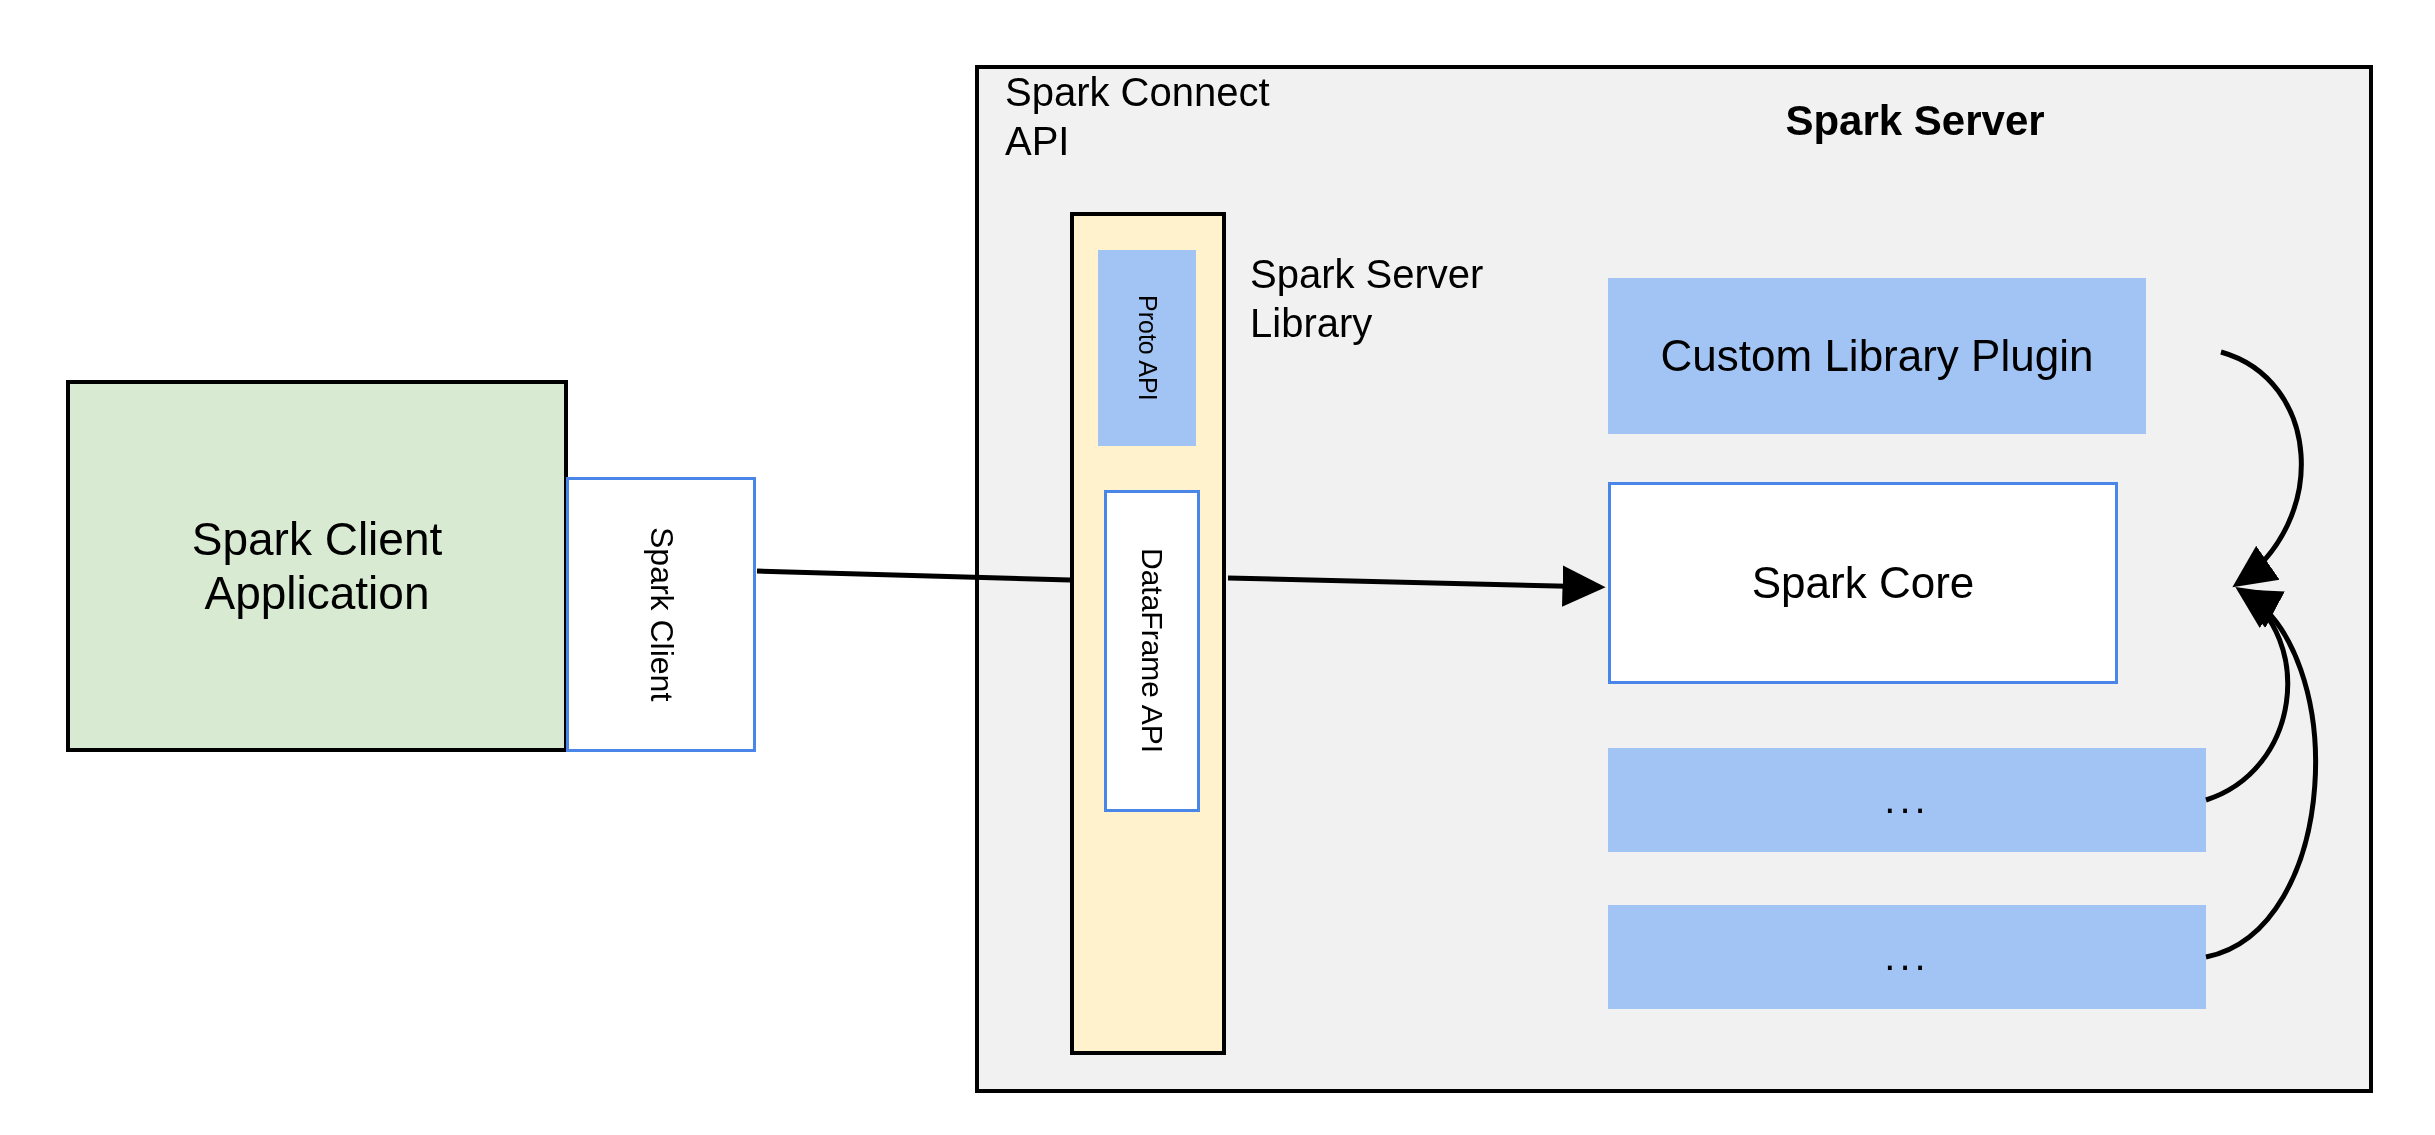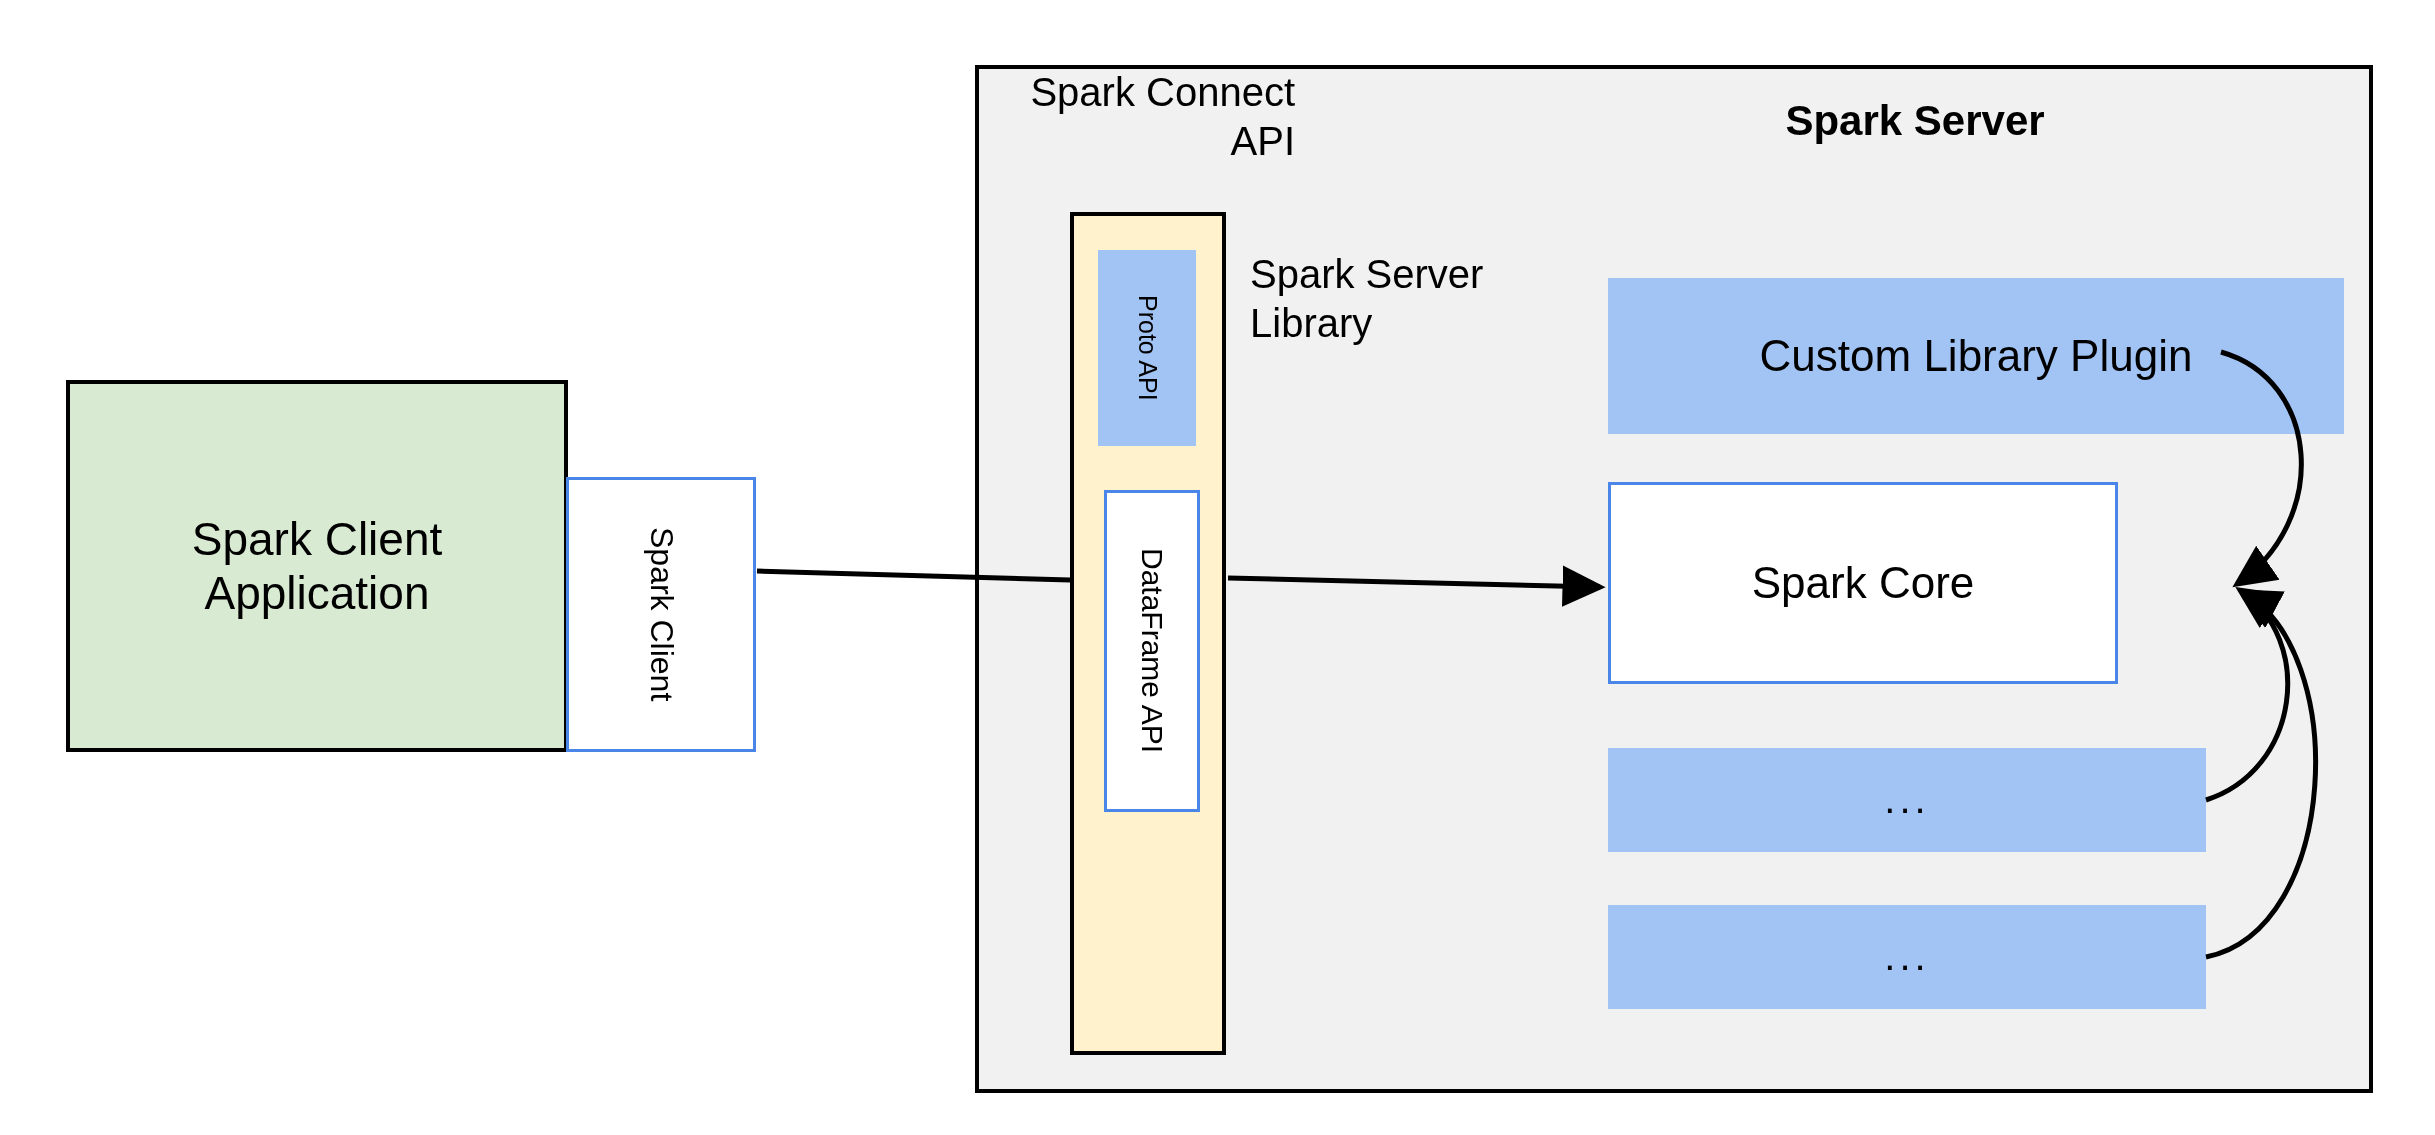--- a/index.html
+++ b/index.html
@@ -72,21 +72,21 @@
     width: 1398px; height: 1028px;
     background: #f1f1f1;
     border: 4px solid #000000;
     box-sizing: border-box;
   }
 
   #spark-connect-api-label {
     position: absolute;
     left: 1005px; top: 68px;
     width: 290px;
-    text-align: right;
+    text-align: left;
     font-size: 40px;
     line-height: 1.22;
     white-space: pre-line;
   }
 
   #spark-server-title {
     position: absolute;
     left: 1630px; top: 97px;
     width: 570px;
     text-align: center;
@@ -135,21 +135,21 @@
   }
   #dataframe-api-box .lbl {
     writing-mode: vertical-rl;
     text-orientation: mixed;
     white-space: nowrap;
   }
 
   
   #custom-library-plugin-box {
     left: 1608px; top: 278px;
-    width: 736px; height: 156px;
+    width: 538px; height: 156px;
     background: #a2c4f4;
     border: none;
     font-size: 44px;
     text-align: center;
   }
 
   #spark-core-box {
     left: 1608px; top: 482px;
     width: 510px; height: 202px;
     background: #ffffff;

